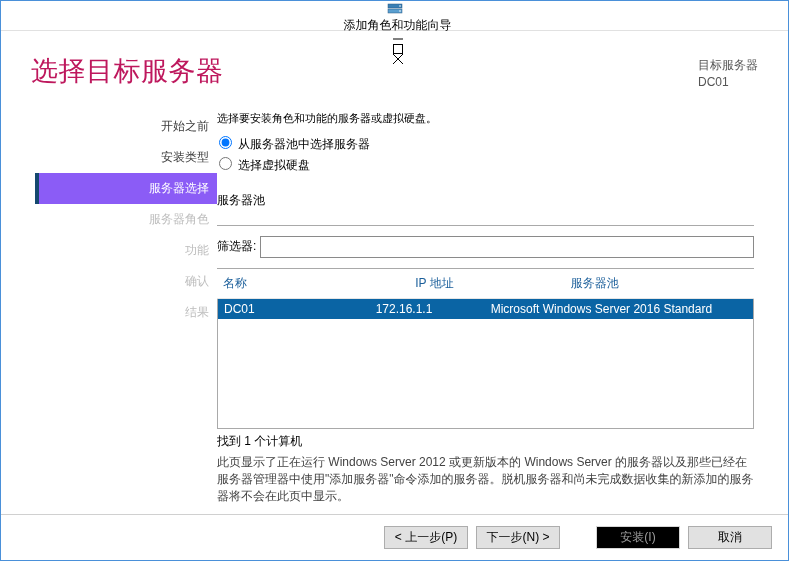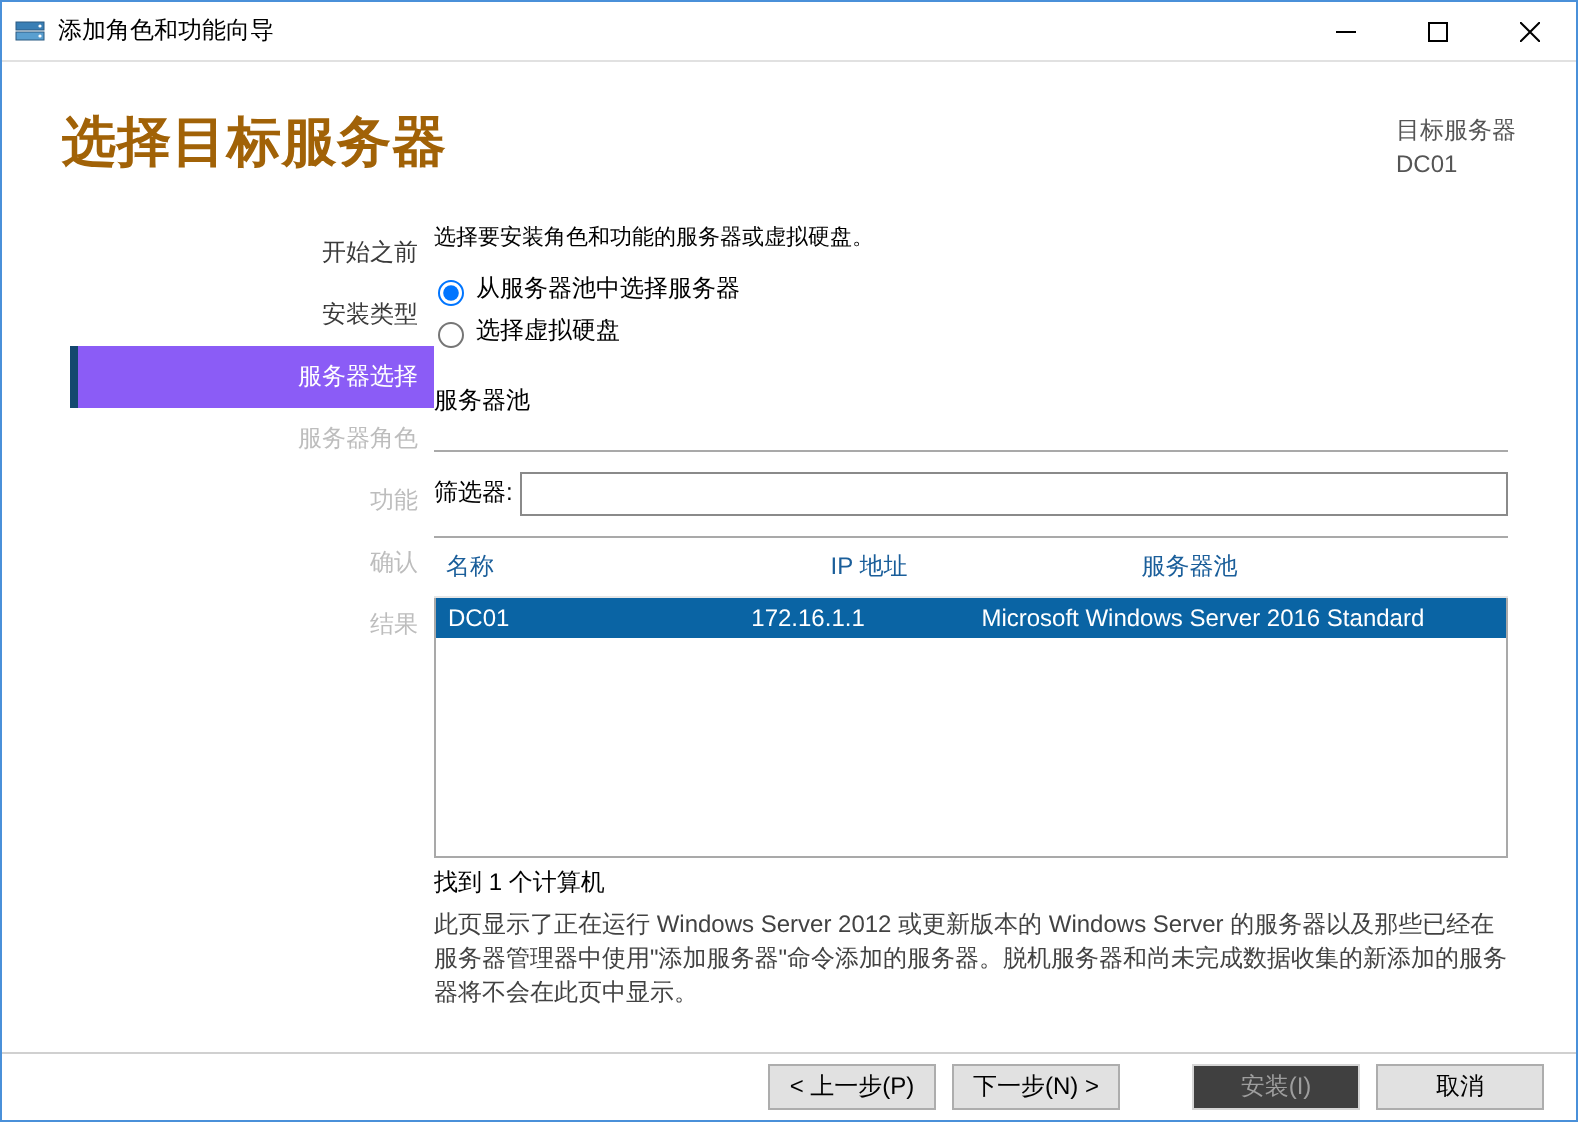--- a/index.html
+++ b/index.html
@@ -21,20 +21,21 @@
   }
   
   .title-bar {
     height: 30px;
     display: flex;
     align-items: center;
     padding-left: 6px;
     color: #000;
     font-size: 12px;
     border-bottom: 1px solid #e1e1e1;
+    flex-direction: column;
   }
   .title-bar .app-icon {
     width: 16px; height: 16px; margin-right: 6px;
     display: inline-flex; align-items: center; justify-content: center;
   }
   .title-bar .app-icon svg { display: block; }
   .title-spacer { flex: 1; }
   .win-btn {
     width: 46px; height: 30px;
     display: flex; align-items: center; justify-content: center;
@@ -50,22 +51,22 @@
     padding: 0 30px 0 30px;
   }
   
   .header-row {
     display: flex;
     align-items: flex-start;
     margin-top: 22px;
   }
   .page-title {
     font-size: 27px;
-    color: #a16207;
-    font-weight: 700;
+    color: #be185d;
+    font-weight: 400;
     letter-spacing: 0.5px;
   }
   .header-right {
     margin-left: auto;
     text-align: left;
     font-size: 12px;
     color: #555;
     line-height: 1.4;
     padding-top: 4px;
   }
@@ -104,21 +105,21 @@
     padding-right: 4px;
     display: flex;
     flex-direction: column;
   }
   .instruction {
     font-size: 11px;
     color: #000;
     margin-bottom: 10px;
   }
   .radio-row {
-    display: flex; align-items: flex-end;
+    display: flex; align-items: flex-start;
     font-size: 12px;
     margin-bottom: 4px;
   }
   .radio-row input { margin: 0 6px 0 2px; }
   .section-label {
     font-size: 12px;
     margin-top: 14px;
     margin-bottom: 16px;
   }
   .pool-area { border-top: 1px solid #a9a9a9; padding-top: 10px; }
@@ -172,42 +173,42 @@
   .help-text {
     font-size: 12px;
     color: #424242;
     margin-top: 4px;
     line-height: 1.45;
   }
 
   
   .footer {
     border-top: 1px solid #d0d0d0;
-    height: 34px;
+    height: 46px;
     display: flex;
     align-items: center;
     justify-content: flex-end;
     padding-right: 16px;
     gap: 8px;
   }
   .btn {
     min-width: 84px;
     height: 23px;
     border: 1px solid #adadad;
     background: #e1e1e1;
     font-size: 12px;
     padding: 0 8px;
     display: inline-flex;
     align-items: center;
     justify-content: center;
     color: #000;
   }
   .btn.disabled {
     color: #9e9e9e;
-    background: #404040;
+    background: #000000;
     border-color: #d6d6d6;
   }
   .btn-gap { width: 20px; }
 </style>
 </head>
 <body>
 
 <div class="window">
 
   <div class="title-bar">

